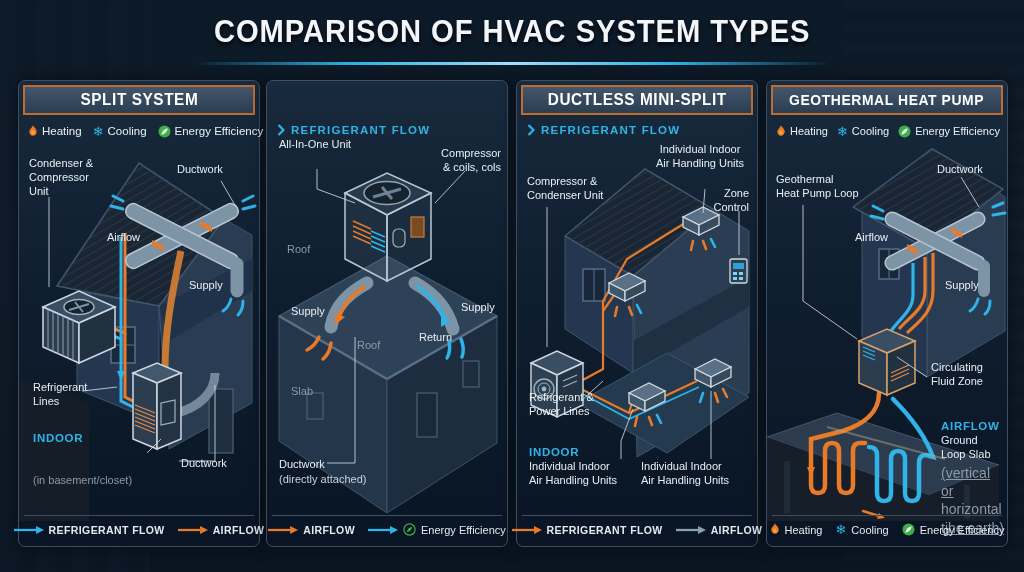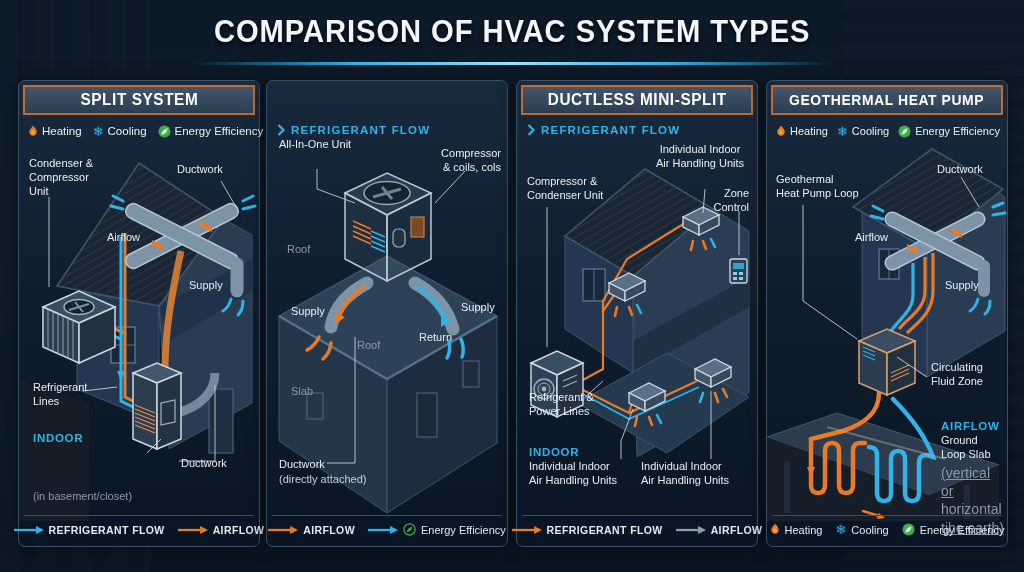--- a/index.html
+++ b/index.html
@@ -180,21 +180,21 @@
 
   <div class="lbl" style="left:10px;top:76px">Condenser &amp;
 Compressor
 Unit</div>
   <div class="lbl" style="left:158px;top:82px">Ductwork</div>
   <div class="lbl" style="left:88px;top:150px">Airflow</div>
   <div class="lbl" style="left:170px;top:198px">Supply</div>
   <div class="lbl" style="left:14px;top:300px">Refrigerant
 Lines</div>
   <div class="lbl cyan" style="left:14px;top:350px">INDOOR</div>
-  <div class="lbl gray" style="left:14px;top:409px">(in basement/closet)</div>
+  <div class="lbl gray" style="left:14px;top:393px">(in basement/closet)</div>
   <div class="lbl" style="left:162px;top:376px">Ductwork</div>
 
   <div class="legend">
     <span class="legend-item">
       <svg width="30" height="10" viewBox="0 0 34 10">
           <line x1="0" y1="5" x2="25" y2="5" stroke="#2fb3e8" stroke-width="2.6"></line>
           <polygon points="25,.5 34,5 25,9.5" fill="#2fb3e8"></polygon>
         </svg>
       <span>REFRIGERANT FLOW</span>
     </span>

